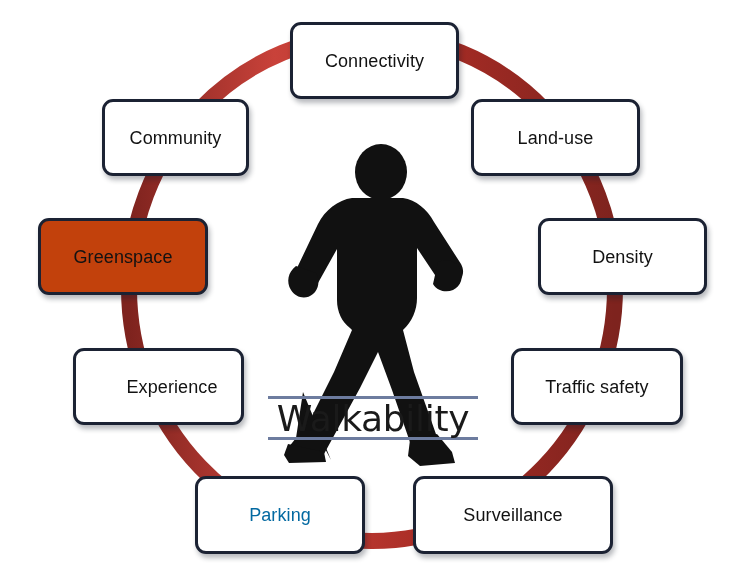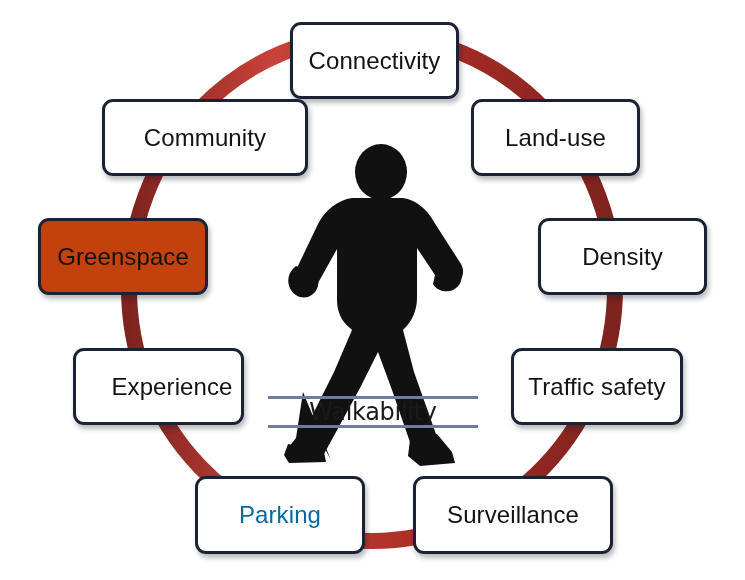--- a/index.html
+++ b/index.html
@@ -40,57 +40,57 @@
     border: 3px solid #1b2233;
     border-radius: 11px;
     display: flex;
     align-items: center;
     justify-content: center;
     box-shadow: 2px 4px 5px rgba(20,25,40,0.30);
     z-index: 5;
   }
   .node-label {
     font-family: "Liberation Sans", "DejaVu Sans", sans-serif;
-    font-size: 24px;
+    font-size: 18px;
     font-weight: 400;
     color: #121212;
     letter-spacing: 0.1px;
     white-space: nowrap;
     line-height: 1;
   }
   
   #node-connectivity   { left: 290px; top: 22px;  width: 169px; height: 77px; }
   #node-land-use       { left: 471px; top: 99px;  width: 169px; height: 77px; }
   #node-density        { left: 538px; top: 218px; width: 169px; height: 77px; }
   #node-traffic-safety { left: 511px; top: 348px; width: 172px; height: 77px; }
   #node-surveillance   { left: 413px; top: 476px; width: 200px; height: 78px; }
   #node-parking        { left: 195px; top: 476px; width: 170px; height: 78px; }
   #node-experience     { left: 73px;  top: 348px; width: 171px; height: 77px; padding-left: 27px; }
   #node-greenspace     { left: 38px;  top: 218px; width: 170px; height: 77px; }
-  #node-community      { left: 102px; top: 99px;  width: 206px; height: 77px; }
+  #node-community      { left: 102px; top: 99px;  width: 147px; height: 77px; }
 
   #center-caption {
     position: absolute;
     left: 268px;
     top: 396px;
     width: 210px;
     z-index: 6;
     text-align: center;
   }
   .caption-rule {
     height: 3px;
     width: 100%;
     background: linear-gradient(to right, #5f6f96, #7d8ab0 40%, #5a6party);
     background: #6d7c9f;
   }
   .caption-rule-top { margin-bottom: 1px; }
   .caption-rule-bottom { margin-top: 0px; }
   #caption-text {
     font-family: "DejaVu Sans", "Liberation Sans", sans-serif;
-    font-size: 24px;
+    font-size: 36px;
     font-weight: 400;
     color: #1a1a1a;
     line-height: 1.03;
     letter-spacing: -0.3px;
     white-space: nowrap;
     text-align: center;
   }
 </style>
 </head>
 <body>

